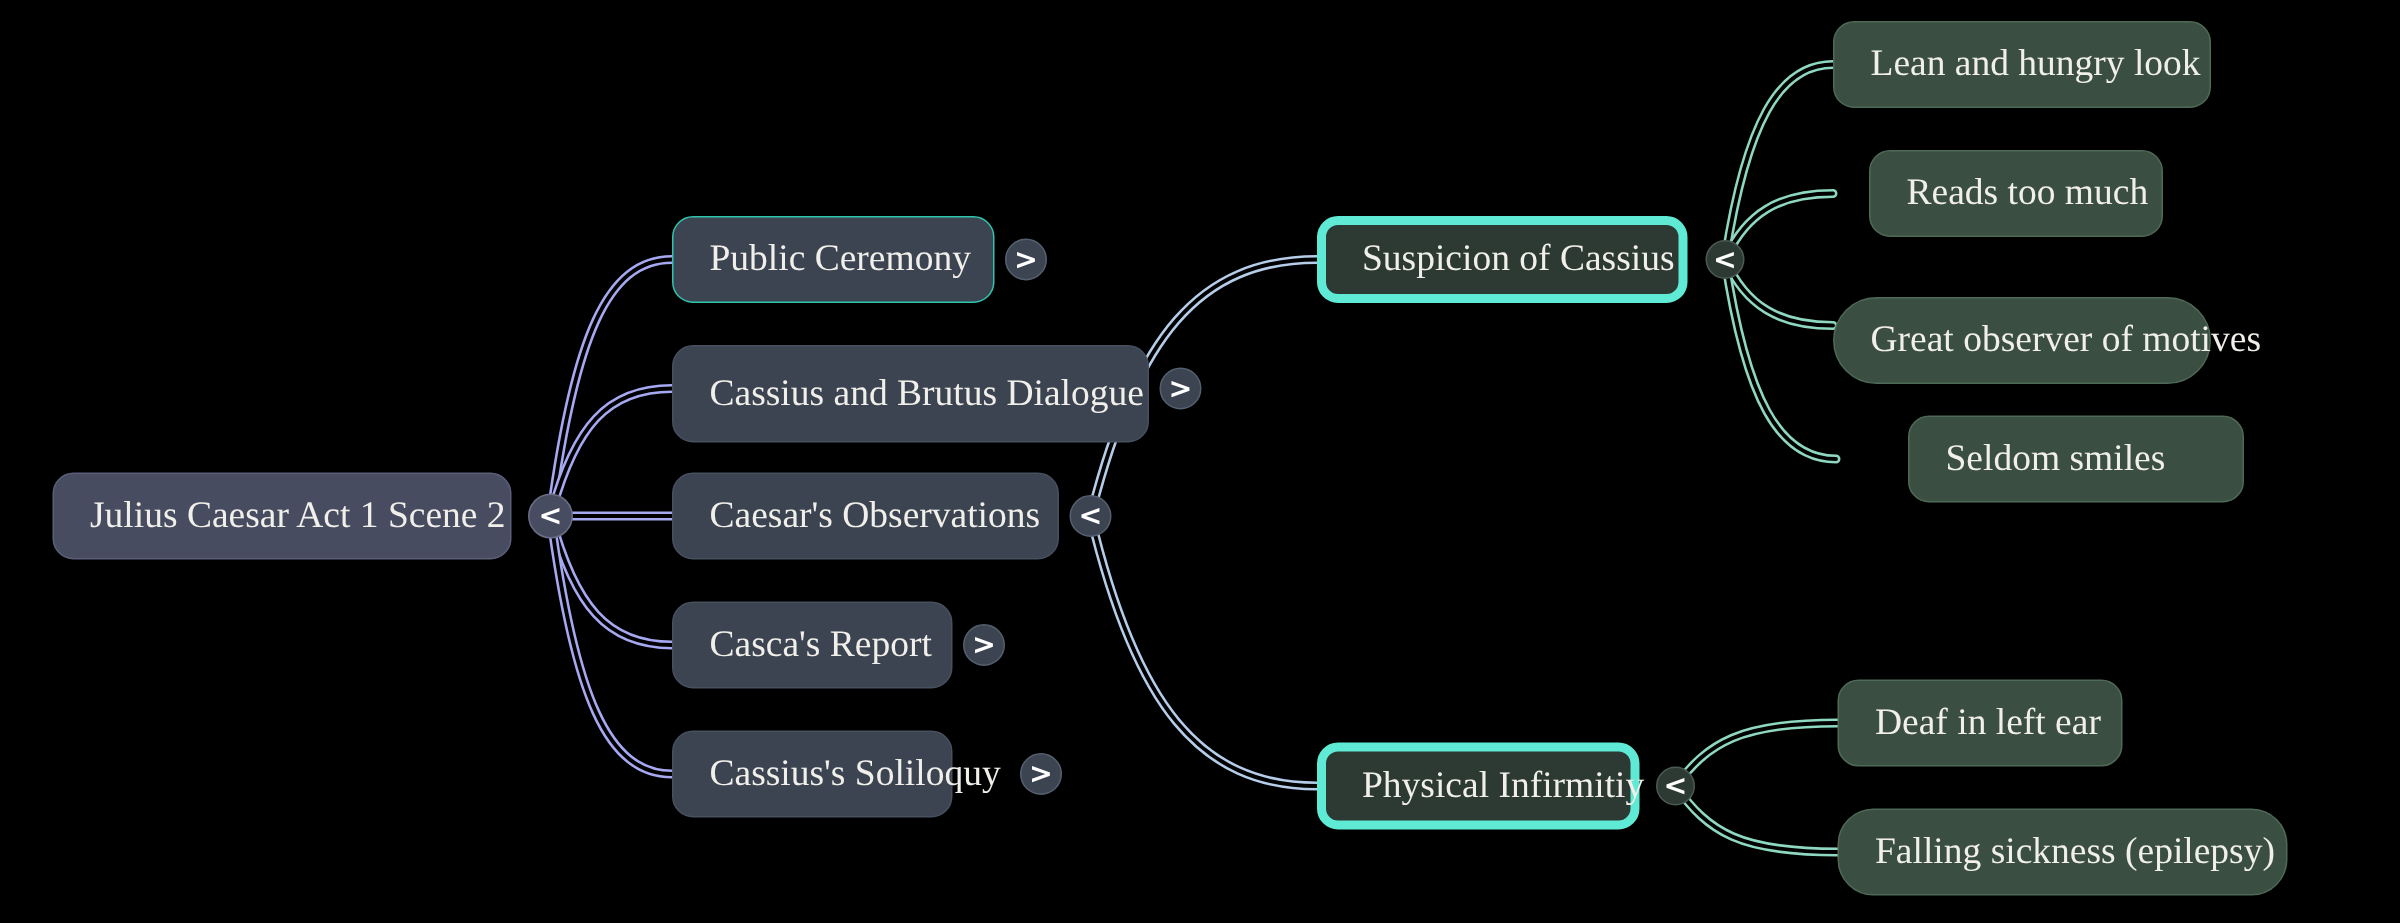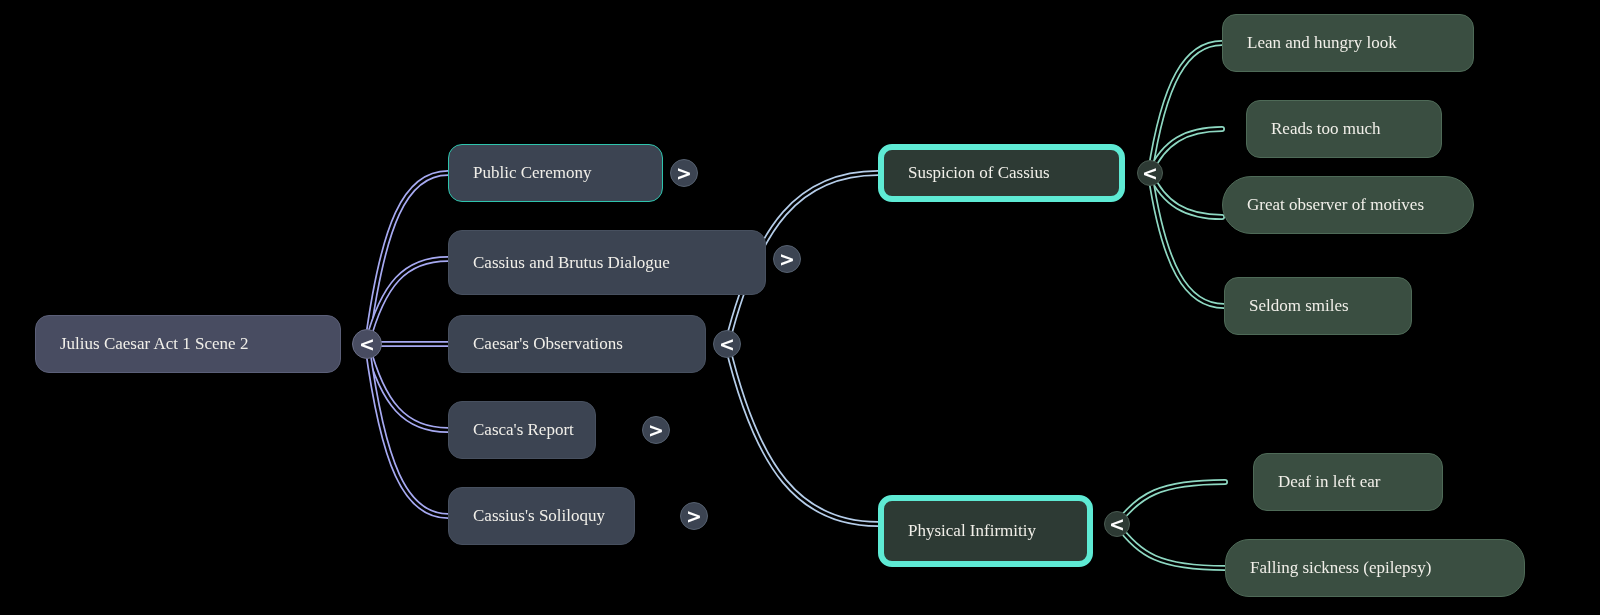--- a/index.html
+++ b/index.html
@@ -17,21 +17,21 @@
   body{width:1600px;height:615px;overflow:hidden;}
   .canvas{position:relative;width:1600px;height:615px;background:var(--bg);
           font-family:"Liberation Serif","DejaVu Serif",serif;}
   svg.links{position:absolute;left:0;top:0;pointer-events:none;}
   .lk{fill:none;stroke-linecap:round;}
   .lk-purple{stroke:var(--link-purple);stroke-width:6;}
   .lk-blue{stroke:var(--link-blue);stroke-width:6;}
   .lk-teal{stroke:var(--link-teal);stroke-width:6;}
   .lk-core{stroke:var(--bg);stroke-width:2.6;}
   .node{position:absolute;display:flex;align-items:center;box-sizing:border-box;
-        border-radius:14px;padding:0 24px;color:var(--text);font-size:17px;
+        border-radius:14px;padding:0 24px;color:var(--text);font-size:25px;
         white-space:nowrap;cursor:pointer;}
   .node .lbl{pointer-events:none;}
   .l1{background:var(--node-root);border:1px solid #5b5f78;}
   .l2{background:var(--node-l2);border:1px solid #47505f;}
   .l2.hl{border-color:#2ec4ad;}
   .l3{background:var(--node-l3);border:6px solid #5eead4;}
   .l4{background:var(--node-l4);border:1px solid #4e6a57;}
   .toggle{position:absolute;display:flex;align-items:center;justify-content:center;
           box-sizing:border-box;border-radius:50%;color:#ffffff;cursor:pointer;
           font-family:"DejaVu Sans","Liberation Sans",sans-serif;
@@ -99,65 +99,65 @@
     <span>&gt;</span>
   </div>
 
   <div class="node l2" style="left:448px;top:315px;width:258px;height:58px;">
     <span class="lbl">Caesar's Observations</span>
   </div>
   <div class="toggle t-l2" style="left:713px;top:330px;">
     <span>&lt;</span>
   </div>
 
-  <div class="node l2" style="left:448px;top:401px;width:148px;height:58px;">
+  <div class="node l2" style="left:448px;top:401px;width:187px;height:58px;">
     <span class="lbl">Casca's Report</span>
   </div>
   <div class="toggle t-l2" style="left:642px;top:416px;">
     <span>&gt;</span>
   </div>
 
   <div class="node l2" style="left:448px;top:487px;width:187px;height:58px;">
     <span class="lbl">Cassius's Soliloquy</span>
   </div>
   <div class="toggle t-l2" style="left:680px;top:502px;">
     <span>&gt;</span>
   </div>
 
   <div class="node l3" style="left:878px;top:144px;width:247px;height:58px;">
     <span class="lbl">Suspicion of Cassius</span>
   </div>
   <div class="toggle t-l3" style="left:1137px;top:160px;">
     <span>&lt;</span>
   </div>
 
-  <div class="node l3" style="left:878px;top:495px;width:215px;height:72px;">
+  <div class="node l3" style="left:878px;top:495px;width:215px;height:58px;">
     <span class="lbl">Physical Infirmitiy</span>
   </div>
   <div class="toggle t-l3" style="left:1104px;top:511px;">
     <span>&lt;</span>
   </div>
 
   <div class="node l4" style="left:1222px;top:14px;width:252px;height:58px;">
     <span class="lbl">Lean and hungry look</span>
   </div>
 
   <div class="node l4" style="left:1222px;top:100px;width:196px;height:58px;margin-left:24px;">
     <span class="lbl">Reads too much</span>
   </div>
 
-  <div class="node l4" style="left:1222px;top:176px;width:252px;height:58px;border-radius:29px;">
+  <div class="node l4" style="left:1222px;top:198px;width:252px;height:58px;border-radius:29px;">
     <span class="lbl">Great observer of motives</span>
   </div>
 
-  <div class="node l4" style="left:1224px;top:277px;width:188px;height:58px;">
+  <div class="node l4" style="left:1272px;top:277px;width:224px;height:58px;">
     <span class="lbl">Seldom smiles</span>
   </div>
 
-  <div class="node l4" style="left:1225px;top:453px;width:190px;height:58px;margin-left:28px;">
+  <div class="node l4" style="left:1225px;top:453px;width:190px;height:58px;">
     <span class="lbl">Deaf in left ear</span>
   </div>
 
   <div class="node l4" style="left:1225px;top:539px;width:300px;height:58px;border-radius:24px;">
     <span class="lbl">Falling sickness (epilepsy)</span>
   </div>
 
 </div>
 
 </body></html>

